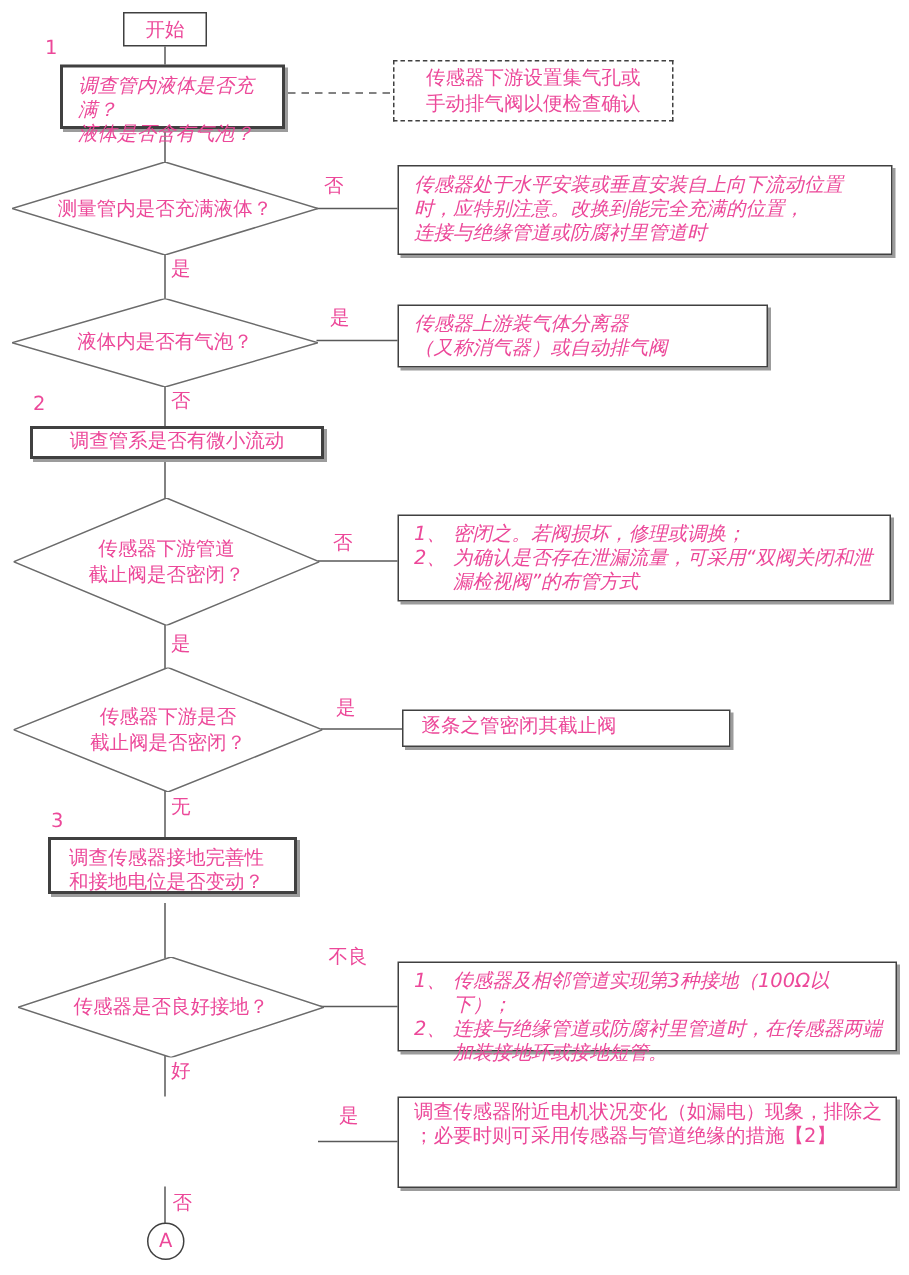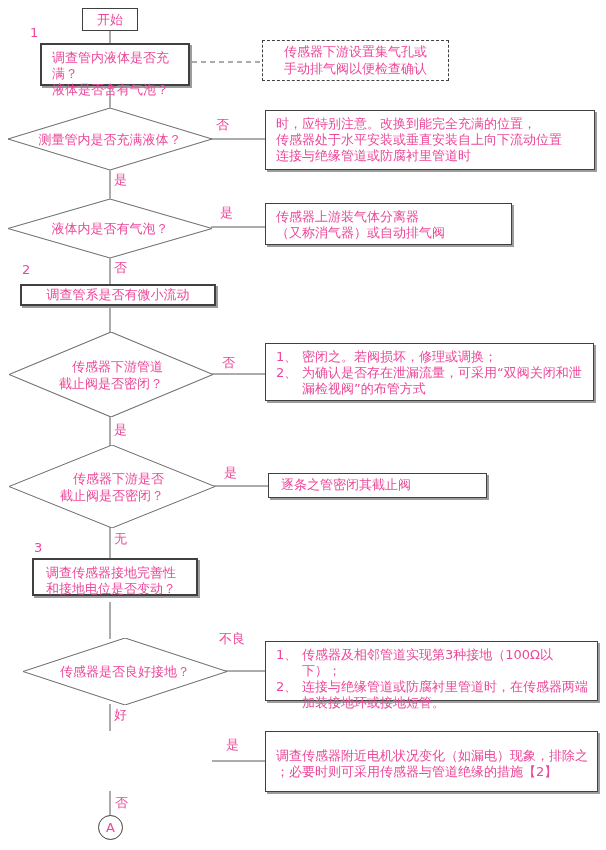--- a/index.html
+++ b/index.html
@@ -26,25 +26,25 @@
     display:flex;flex-direction:column;align-items:center;justify-content:center;
     text-align:center;
   }
   .diamond{position:absolute;}
   .diamond svg{position:absolute;left:0;top:0;width:100%;height:100%;}
   .dtext{
     position:absolute;left:0;top:0;right:0;bottom:0;
     display:flex;align-items:center;justify-content:center;
     font-size:13px;line-height:17px;text-align:center;
   }
-  .dtext .inner{text-align:right;}
+  .dtext .inner{text-align:center;}
   .dtext .inner.center{text-align:center;}
   .branch{position:absolute;font-size:13px;line-height:14px;white-space:nowrap;}
   .seclabel{position:absolute;font-size:13px;line-height:14px;}
-  .pad{padding:5px 6px 0 10px;}
+  .pad{padding:5px 6px 0 10px;font-style:italic;}
   .numrow{display:flex;align-items:flex-start;}
   .numrow .num{flex:0 0 26px;}
   .numrow .txt{flex:1 1 auto;}
   .circleA{
     position:absolute;box-sizing:border-box;border:1px solid #404040;
     border-radius:50%;background:#fff;font-size:13px;
     display:flex;align-items:center;justify-content:center;
   }
   .ctr{display:flex;align-items:center;justify-content:center;text-align:center;}
 </style>
@@ -96,22 +96,22 @@
       <polygon points="50,0 100,50 50,100 0,50" fill="#ffffff" stroke="#6b6b6b" stroke-width="1" vector-effect="non-scaling-stroke"></polygon>
     </svg>
     <div class="dtext">
         <span class="inner center">测量管内是否充满液体？</span>
       </div>
   </div>
   <div class="branch" style="left:216px;top:118px;">否</div>
   <div class="branch" style="left:114px;top:173px;">是</div>
 
   <div class="box pad" style="left:265px;top:110px;width:330px;height:60px;">
+    <div>传感器处于水平安装或垂直安装自上向下流动位置</div>
     <div>时，应特别注意。改换到能完全充满的位置，</div>
-    <div>传感器处于水平安装或垂直安装自上向下流动位置</div>
     <div>连接与绝缘管道或防腐衬里管道时</div>
   </div>
 
   <div class="diamond" style="left:8px;top:199px;width:204px;height:59px;">
     <svg viewBox="0 0 100 100" preserveAspectRatio="none">
       <polygon points="50,0 100,50 50,100 0,50" fill="#ffffff" stroke="#6b6b6b" stroke-width="1" vector-effect="non-scaling-stroke"></polygon>
     </svg>
     <div class="dtext">
         <span class="inner center">液体内是否有气泡？</span>
       </div>
@@ -173,21 +173,21 @@
     <span>逐条之管密闭其截止阀</span>
   </div>
 
   <div class="seclabel" style="left:34px;top:541px;">3</div>
 
   <div class="box procbox" style="left:32px;top:558px;width:166px;height:38px;padding:5px 0 0 12px;">
     <div>调查传感器接地完善性</div>
     <div>和接地电位是否变动？</div>
   </div>
 
-  <div class="diamond" style="left:23px;top:638px;width:204px;height:67px;">
+  <div class="diamond" style="left:12px;top:638px;width:204px;height:67px;">
     <svg viewBox="0 0 100 100" preserveAspectRatio="none">
       <polygon points="50,0 100,50 50,100 0,50" fill="#ffffff" stroke="#6b6b6b" stroke-width="1" vector-effect="non-scaling-stroke"></polygon>
     </svg>
     <div class="dtext">
         <span class="inner center">传感器是否良好接地？</span>
       </div>
   </div>
   <div class="branch" style="left:219px;top:632px;">不良</div>
   <div class="branch" style="left:114px;top:708px;">好</div>
 
@@ -198,21 +198,21 @@
     </div>
     <div class="numrow">
       <span class="num">2、</span>
       <span class="txt">连接与绝缘管道或防腐衬里管道时，在传感器两端加装接地环或接地短管。</span>
     </div>
   </div>
 
   <div class="branch" style="left:226px;top:738px;">是</div>
   <div class="branch" style="left:115px;top:796px;">否</div>
 
-  <div class="box" style="left:265px;top:731px;width:333px;height:61px;padding:16px 6px 0 10px;">
+  <div class="box" style="left:265px;top:731px;width:333px;height:61px;padding:2px 6px 0 10px;">
     <div>调查传感器附近电机状况变化（如漏电）现象，排除之</div>
     <div>；必要时则可采用传感器与管道绝缘的措施【2】</div>
   </div>
 
   <div class="circleA" style="left:98px;top:815px;width:25px;height:25px;">
     <span>A</span>
   </div>
 
 </div>
 

